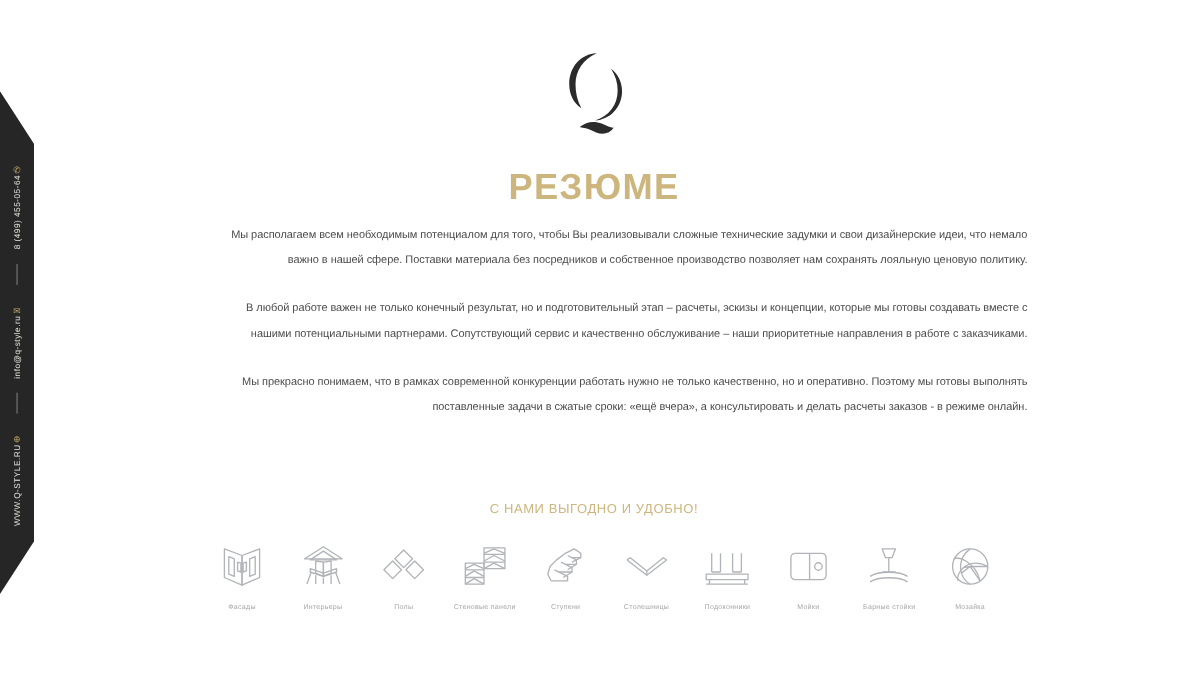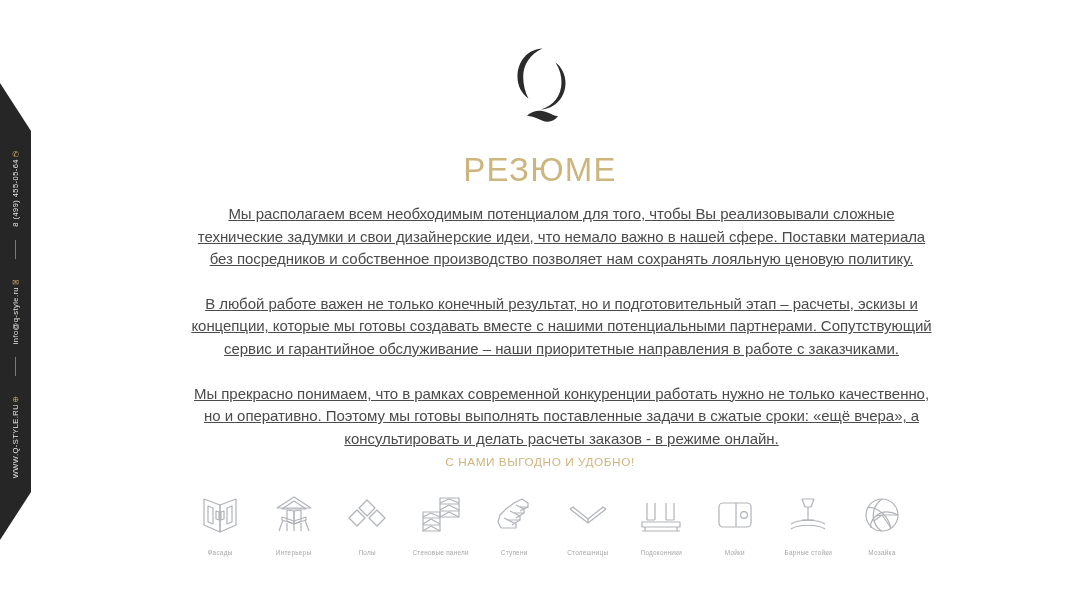--- a/index.html
+++ b/index.html
@@ -85,39 +85,38 @@
   
   #title {
     position: absolute;
     left: 0;
     right: 0;
     top: 152px;
     text-align: center;
     color: #cdb57e;
     font-size: 33px;
     letter-spacing: 1.2px;
-    font-weight: 400;
+    font-weight: 700;
     line-height: 1.1;
   }
 
   
   #copy {
     position: absolute;
     left: 189px;
     top: 203px;
     width: 745px;
   }
   #copy p {
     margin: 0 0 22px 0;
     color: #4b4b4b;
-    font-size: 15px;
+    font-size: 10px;
     line-height: 22.6px;
     letter-spacing: -0.05px;
-    text-align: center;
-    text-decoration: underline;
+    text-align: right;
   }
   #copy p:last-child { margin-bottom: 4px; }
 
   #tagline {
     position: absolute;
     left: 0;
     right: 0;
     top: 455px;
     text-align: center;
     color: #cdb57e;
@@ -196,21 +195,21 @@
 
     <path d="M30 81.5 C36 76.5 43 75.5 50.5 78.5 C55.5 80.5 58.5 82.5 61 82
              C57.5 87.5 51 89 45 86.5 C40 84.5 36 82 32.5 82.2 Z" fill="#2b2b2b"></path>
   </svg>
 </div>
 
 <div id="title">РЕЗЮМЕ</div>
 
 <div id="copy">
   <p>Мы располагаем всем необходимым потенциалом для того, чтобы Вы реализовывали сложные технические задумки и свои дизайнерские идеи, что немало важно в нашей сфере. Поставки материала без посредников и собственное производство  позволяет нам сохранять лояльную ценовую политику.</p>
-  <p>В любой работе важен не только конечный результат, но и подготовительный этап – расчеты, эскизы и концепции, которые мы готовы создавать вместе с нашими потенциальными партнерами. Сопутствующий сервис и гарантийное обслуживание –  наши приоритетные направления в работе с заказчиками.</p>
+  <p>В любой работе важен не только конечный результат, но и подготовительный этап – расчеты, эскизы и концепции, которые мы готовы создавать вместе с нашими потенциальными партнерами. Сопутствующий сервис и качественно обслуживание –  наши приоритетные направления в работе с заказчиками.</p>
   <p>Мы прекрасно понимаем, что в рамках современной конкуренции работать нужно не только качественно, но и оперативно. Поэтому мы готовы выполнять поставленные задачи в сжатые сроки: «ещё вчера», а консультировать и делать расчеты заказов - в режиме онлайн.</p>
 </div>
 
 <div id="tagline">С НАМИ ВЫГОДНО И УДОБНО!</div>
 
 <div id="icon-strip">
 
   <div class="icon-cell">
     <div class="icon-art">
       <svg width="44" height="44" viewBox="0 0 44 44" fill="none" stroke="#b0b3b8" stroke-width="1.2" stroke-linejoin="round">

